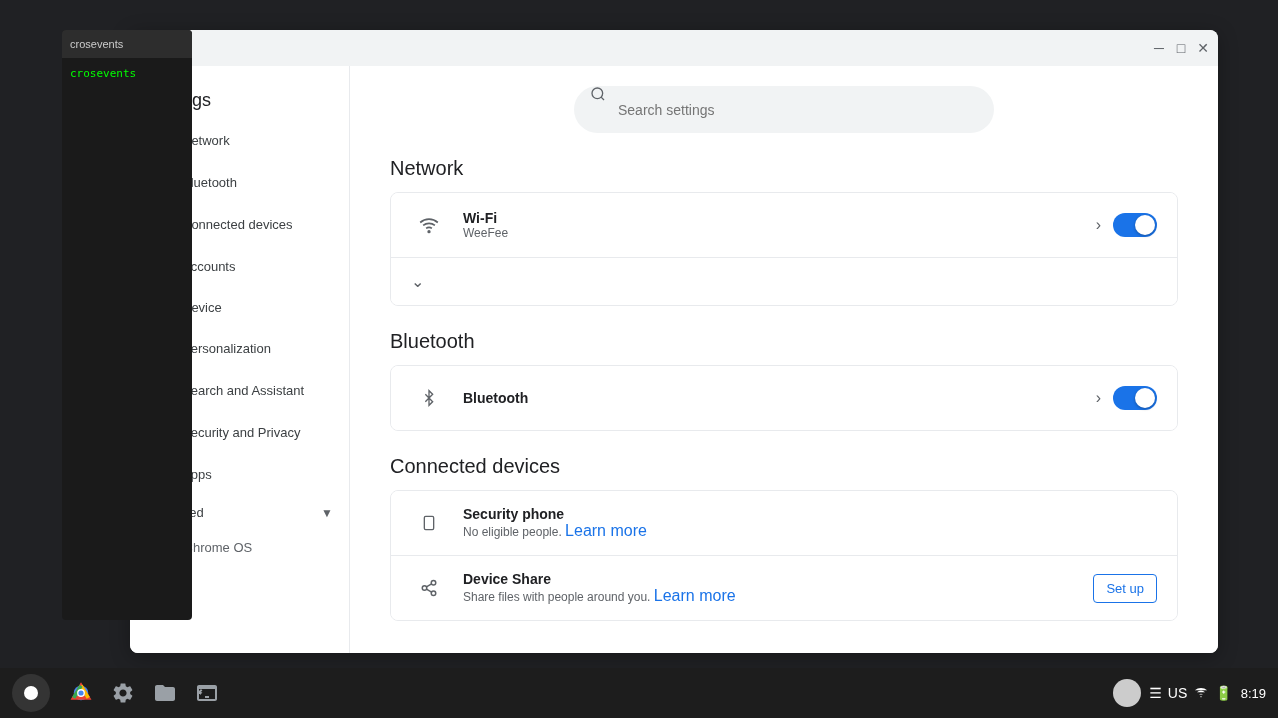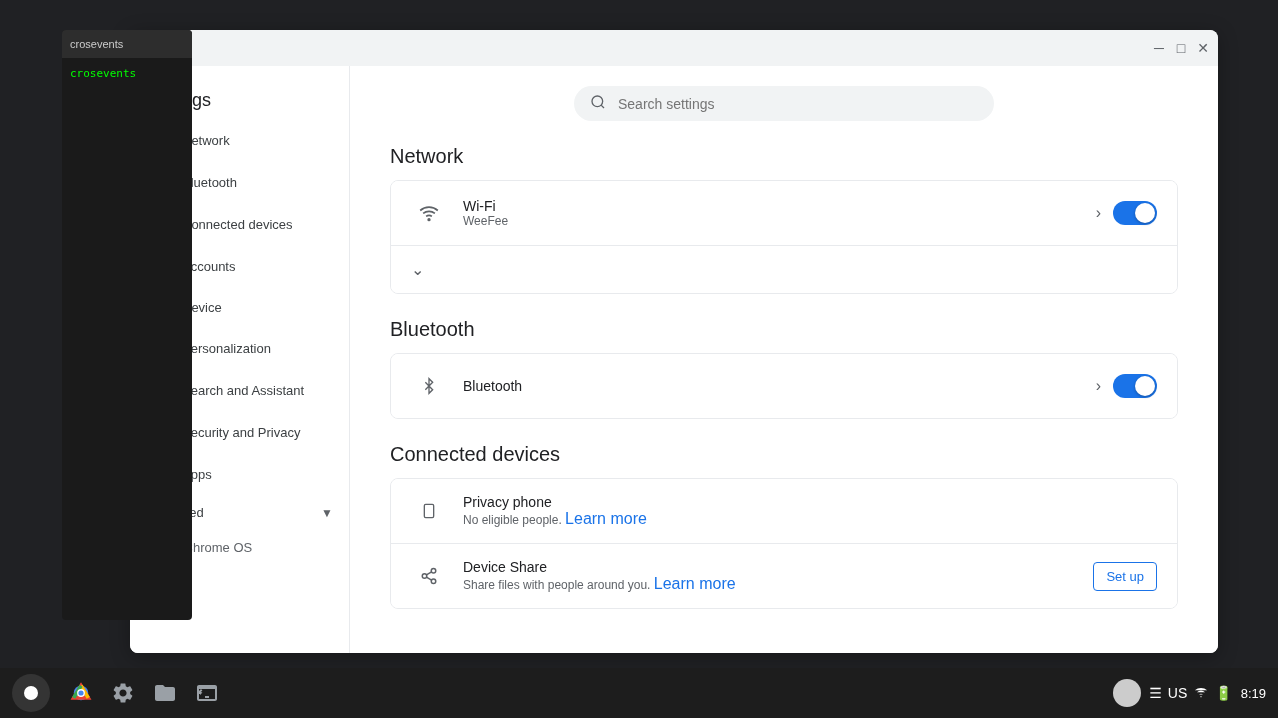--- a/index.html
+++ b/index.html
@@ -154,23 +154,22 @@
     }
 
     
     .search-bar-container {
       display: flex;
       justify-content: center;
       margin-bottom: 24px;
     }
     .search-bar {
       display: flex;
-      align-items: center;
       width: 420px;
-      height: 35px;
+      height: 47px;
       background: #f1f3f4;
       border-radius: 24px;
       padding: 0 16px;
       gap: 12px;
     }
     .search-icon {
       color: #5f6368;
       font-size: 16px;
     }
     .search-input {
@@ -219,21 +218,21 @@
       font-size: 20px;
       color: #5f6368;
     }
 
     .card-row-text {
       flex: 1;
     }
     .card-row-title {
       font-size: 14px;
       color: #202124;
-      font-weight: 400;
+      font-weight: 700;
     }
     .card-row-subtitle {
       font-size: 12px;
       color: #5f6368;
     }
 
     .card-row-right {
       display: flex;
       align-items: center;
       gap: 12px;
@@ -566,21 +565,21 @@
       <div class="section-card">
 
         <div class="card-row">
           <div class="card-row-icon">
             <svg width="16" height="20" viewBox="0 0 24 24" fill="none" stroke="#5f6368" stroke-width="2">
               <rect x="5" y="2" width="14" height="20" rx="2" ry="2"></rect>
               <line x1="12" y1="18" x2="12.01" y2="18"></line>
             </svg>
           </div>
           <div class="card-row-text">
-            <div class="card-row-title">Privacy phone</div>
+            <div class="card-row-title">Security phone</div>
             <div class="card-row-subtitle">
               <span>No eligible people.</span>
               <a class="learn-more-link" href="#">Learn more</a>
             </div>
           </div>
         </div>
 
         <div class="card-row">
           <div class="card-row-icon">
             <svg width="20" height="18" viewBox="0 0 24 24" fill="none" stroke="#5f6368" stroke-width="2">

